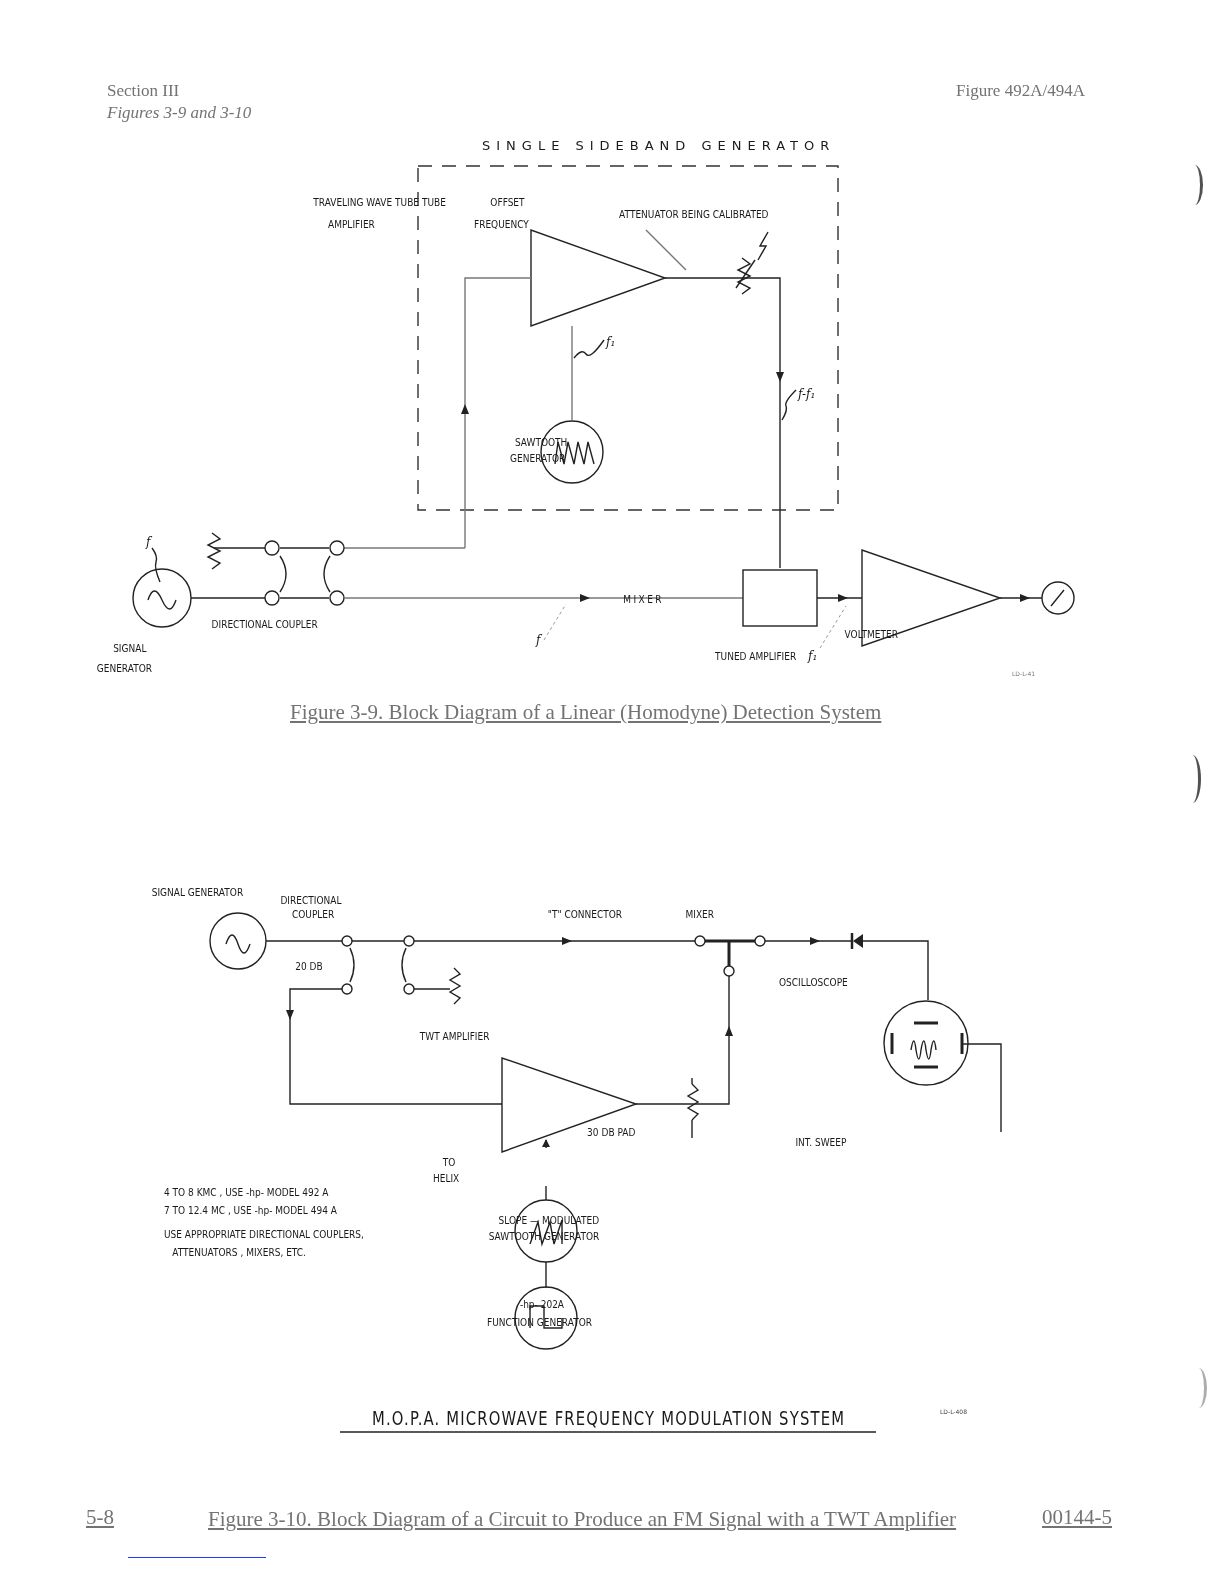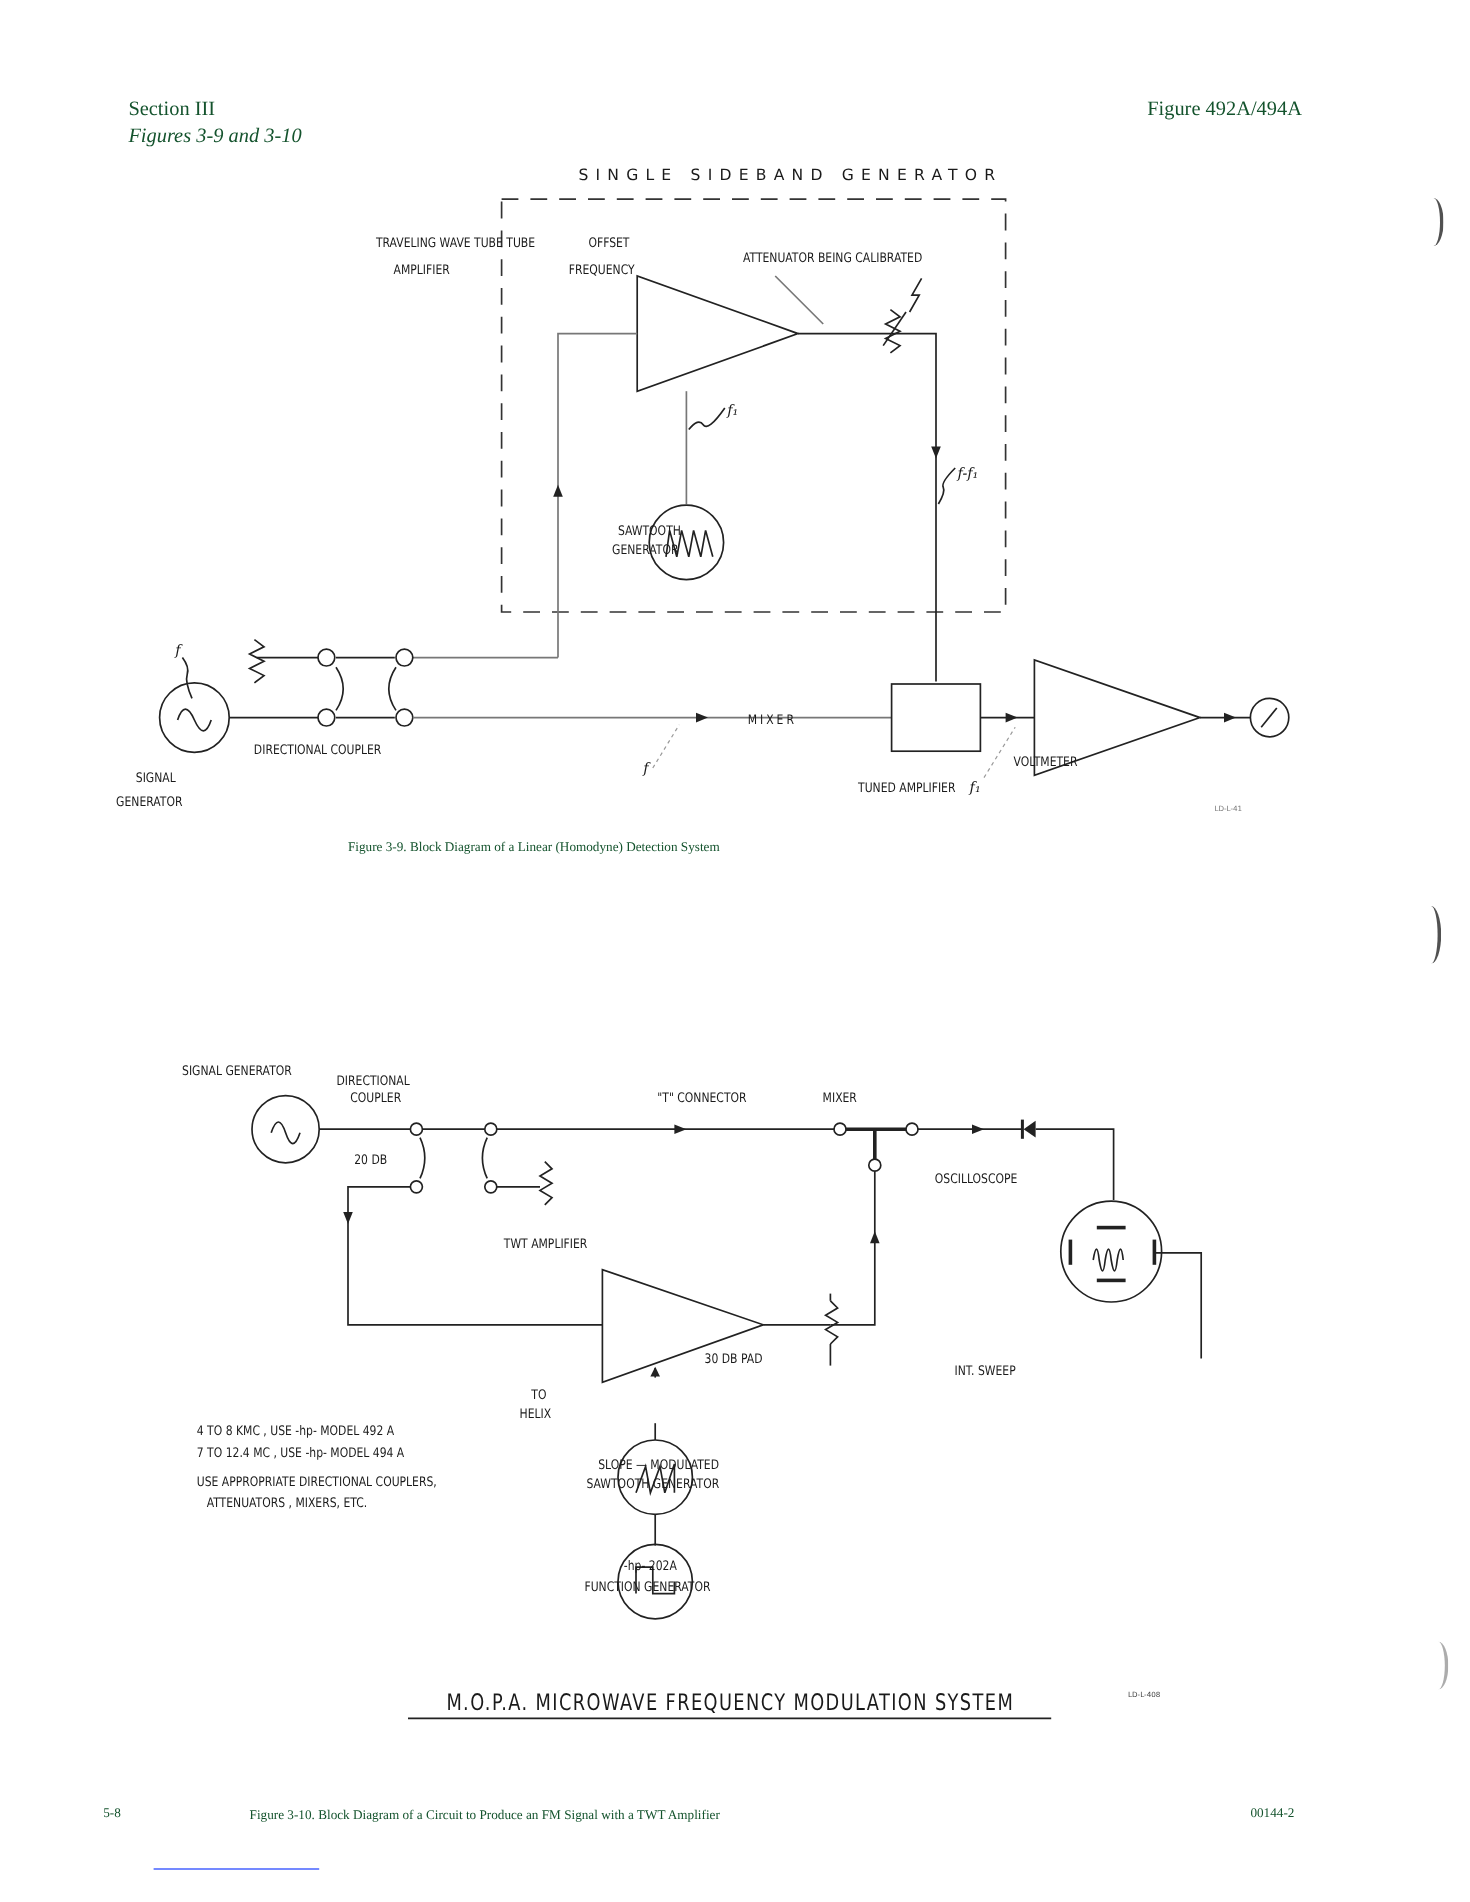--- a/index.html
+++ b/index.html
@@ -1,20 +1,20 @@
 <!DOCTYPE html>
 <html><head>
 <meta charset="utf-8">
 <style>
   html, body { margin: 0; padding: 0; background: #ffffff; }
   body { width: 1225px; height: 1585px; position: relative; overflow: hidden; }
-  .serif { font-family: "Liberation Serif", "DejaVu Serif", serif; color: #14532d; }
+  .serif { font-family: "Liberation Serif", "DejaVu Serif", serif; color: #737373; }
   .abs { position: absolute; white-space: nowrap; }
   .hdr { font-size: 17px; line-height: 22px; }
-  .cap { font-size: 11px; }
+  .cap { font-size: 21px; text-decoration: underline; }
   svg text { font-family: "DejaVu Sans", sans-serif; fill: #1a1a1a; }
   .lbl { font-size: 11px; transform: scaleX(0.82); }
   .ttl { font-size: 13px; letter-spacing: 6px; }
   .big { font-size: 19px; letter-spacing: 1.5px; }
   .tiny { font-size: 6px; fill: #777; }
   .ital { font-family: "DejaVu Serif", serif; font-style: italic; font-size: 12px; }
   .ln { stroke: #222; stroke-width: 1.4; fill: none; }
   .gl { stroke: #777; stroke-width: 1.4; fill: none; }
   .dash { stroke: #333; stroke-width: 1.4; fill: none; stroke-dasharray: 14 10; }
   .bracket { position: absolute; width: 14px; height: 40px; border-right: 3px solid #333; border-radius: 0 50% 50% 0; opacity: .85; }
@@ -195,14 +195,14 @@
 
     <text class="big" x="372" y="1425" transform="translate(372,1425) scale(0.78,1) translate(-372,-1425)">M.O.P.A. MICROWAVE FREQUENCY MODULATION SYSTEM</text>
     <line x1="340" y1="1432" x2="876" y2="1432" stroke="#222" stroke-width="1.5"></line>
     <text class="tiny" x="940" y="1414" style="fill:#444">LD-L-408</text>
   </g>
 </svg>
 
 <div class="abs serif cap" style="left:208px;top:1463px;margin-top:44px;">Figure 3-10.  Block Diagram of a Circuit to Produce an FM Signal with a TWT Amplifier</div>
 
 <div class="abs serif cap" style="left:86px;top:1505px;">5-8</div>
-<div class="abs serif cap" style="left:1042px;top:1505px;">00144-2</div>
+<div class="abs serif cap" style="left:1042px;top:1505px;">00144-5</div>
 <div class="uline" style="left:128px;top:1557px;width:138px;"></div>
 
 </body></html>

